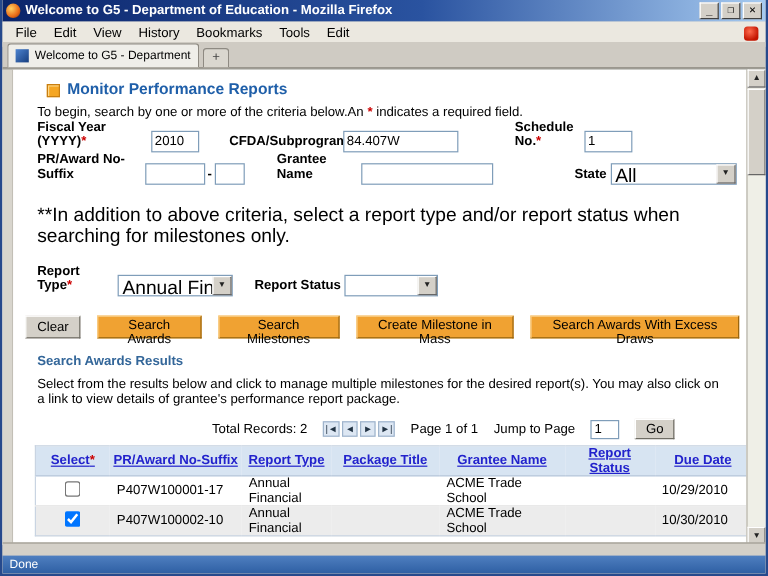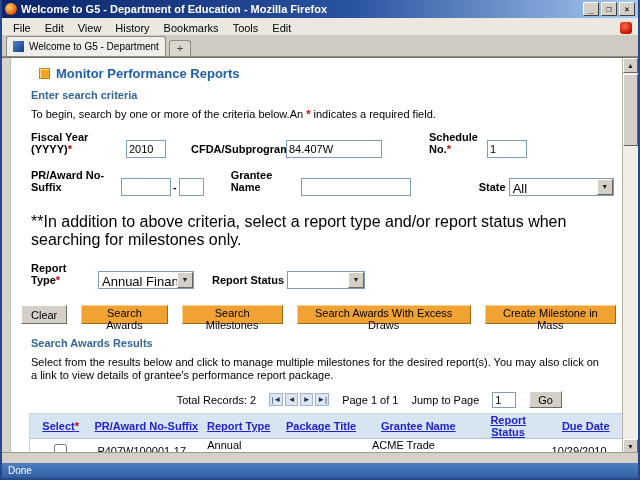--- a/index.html
+++ b/index.html
@@ -38,32 +38,32 @@
     border-top:1px solid #716F64; display:flex; }
   .gutter-left { width:9px; background:#D8D5CD; border-right:1px solid #C2BFB6; }
   .pagearea { flex:1; background:#fff; overflow:hidden; position:relative; padding:4px 6px 0 20px; }
   .scrollbar { width:16px; background:#EFEFE7; border-left:1px solid #B5B2A8; position:relative; }
   .sb-btn { height:15px; background:#D4D0C8; border:1px solid; border-color:#fff #666 #666 #fff;
     text-align:center; font-size:7px; line-height:13px; color:#222; }
   .sb-btn.down { position:absolute; bottom:0; left:0; right:0; }
   .sb-thumb { position:absolute; top:16px; left:0; right:0; height:72px; background:#D4D0C8;
     border:1px solid; border-color:#fff #666 #666 #fff; }
   
-  .page-title-row { display:flex; align-items:center; gap:6px; margin:4px 0 0 8px; }
+  .page-title-row { display:flex; align-items:flex-end; gap:6px; margin:4px 0 0 8px; }
   .sec-icon { width:11px; height:11px; background:#F5A623; border:1px solid #C87E10; box-shadow:inset 1px 1px 0 #FFD98A; }
   .page-title { color:#1F5FA9; font-weight:bold; font-size:13px; }
   .sec-heading { color:#336699; font-weight:bold; font-size:11px; margin-top:8px; }
   .intro { margin-top:7px; font-size:11px; }
   .req { color:#CC0000; font-weight:bold; }
-  .frow { display:flex; align-items:flex-end; margin-top:11px; }
+  .frow { display:flex; align-items:flex-end; }
   .flabel { font-weight:bold; font-size:11px; padding-bottom:3px; line-height:12px; }
   .tinput { height:18px; border:1px solid #7F9DB9; font-size:11px; padding:0 2px; font-family:inherit; background:#fff; }
   .dash { padding:0 2px 3px 2px; font-weight:bold; }
   .combo { display:inline-flex; height:18px; border:1px solid #7F9DB9; background:#fff; align-items:stretch; }
-  .combo .val { flex:1; padding:2px 0 0 3px; font-size:13px; white-space:nowrap; overflow:hidden; }
+  .combo .val { flex:1; padding:2px 0 0 3px; font-size:16px; white-space:nowrap; overflow:hidden; }
   .combo .dd { width:16px; background:#D4D0C8; border:1px solid; border-color:#fff #666 #666 #fff;
     text-align:center; font-size:7px; line-height:14px; color:#222; }
   .note { margin-top:17px; font-weight:normal; font-size:16px; }
   .btnrow { display:flex; margin-top:16px; margin-left:-10px; gap:14px; }
   .btn { font-size:11px; height:19px; padding:1px 9px; background:#D4D0C8;
     border:1px solid; border-color:#FFF #6F6D64 #6F6D64 #FFF; font-family:inherit; cursor:default; }
   .btn.orange { background:#F0A232; border-color:#FBD08A #9A660F #9A660F #FBD08A; font-weight:normal; }
   .results-desc { margin-top:7px; font-size:11px; line-height:13px; max-width:575px; }
   .pager-row { display:flex; align-items:center; justify-content:flex-end; gap:13px; margin:9px 54px 0 0; font-size:11px; }
   .pbtn { display:inline-block; min-width:13px; height:13px; line-height:12px; text-align:center;
@@ -118,21 +118,20 @@
 <div class="viewport">
   <div class="gutter-left"></div>
 
   <div class="pagearea">
 
     <div class="page-title-row">
       <span class="sec-icon"></span>
       <span class="page-title">Monitor Performance Reports</span>
     </div>
 
-    <div class="sec-heading">Enter search criteria</div>
 
     <div class="intro">
       <span>To begin, search by one or more of the criteria below.An</span>
       <span class="req">*</span>
       <span>indicates a required field.</span>
     </div>
 
     <div class="frow">
       <label class="flabel" style="width:95px">
         <span>Fiscal Year (YYYY)</span><span class="req">*</span>
@@ -184,22 +183,22 @@
       <span class="combo" style="width:78px">
         <span class="val"></span>
         <span class="dd">▼</span>
       </span>
     </div>
 
     <div class="btnrow">
       <button class="btn">Clear</button>
       <button class="btn orange">Search Awards</button>
       <button class="btn orange">Search Milestones</button>
+      <button class="btn orange">Create Milestone in Mass</button>
       <button class="btn orange">Search Awards With Excess Draws</button>
-      <button class="btn orange">Create Milestone in Mass</button>
     </div>
 
     <div class="sec-heading" style="margin-top:13px">Search Awards Results</div>
 
     <div class="results-desc">Select from the results below and click to manage multiple milestones for the desired report(s). You may also click on a link to view details of grantee's performance report package.</div>
 
     <div class="pager-row">
       <span>Total Records: 2</span>
       <span class="pager-icons">
         <span class="pbtn">|◄</span>

